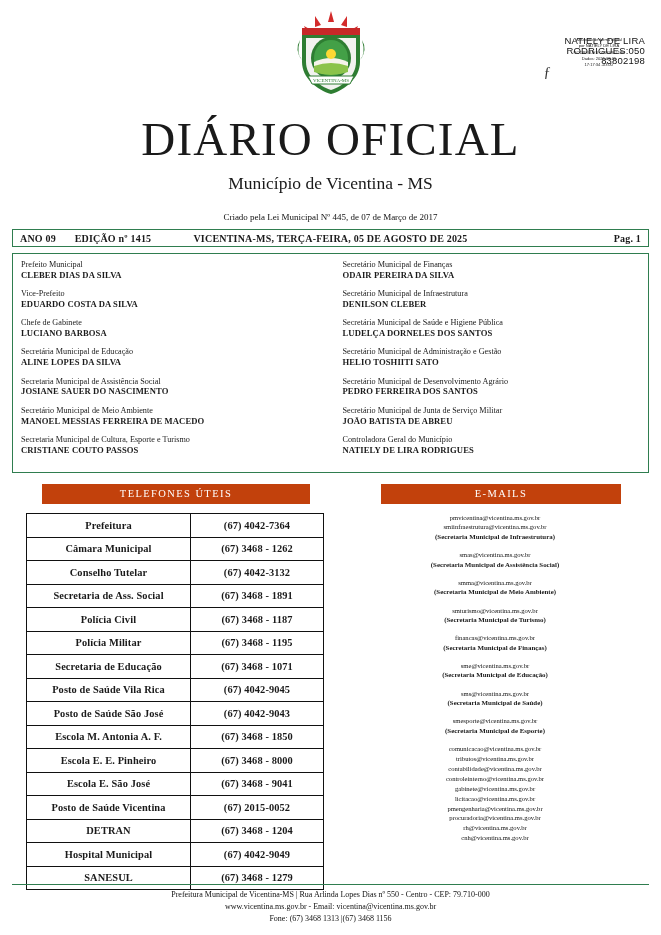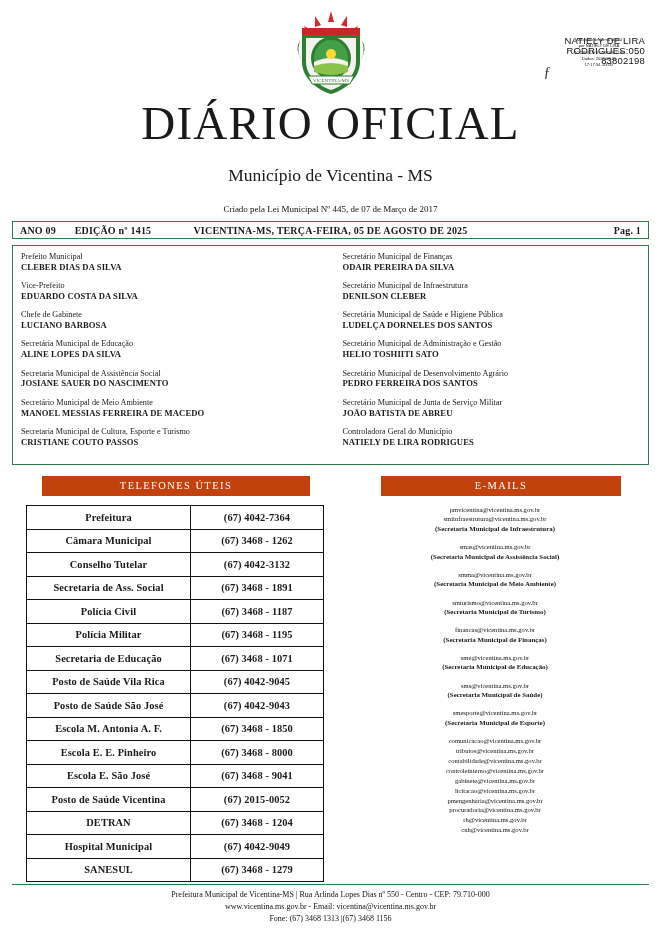--- a/index.html
+++ b/index.html
@@ -61,27 +61,27 @@
     right: 98px;
     top: 54px;
     font-size: 15px;
     color: #333;
     font-family: "Liberation Serif", serif;
   }
   .title-main {
     font-size: 47px;
     letter-spacing: 1.2px;
     line-height: 1.0;
-    margin-top: 4px;
+    margin-top: 20px;
     font-weight: 400;
     font-family: "Liberation Serif", serif;
   }
   .title-sub {
     font-size: 17.5px;
-    margin-top: 18px;
+    margin-top: 10px;
     font-family: "Liberation Serif", serif;
   }
   .title-law {
     font-size: 9px;
     margin-top: 18px;
     color: #111;
   }
 
   
   .issue-bar {

